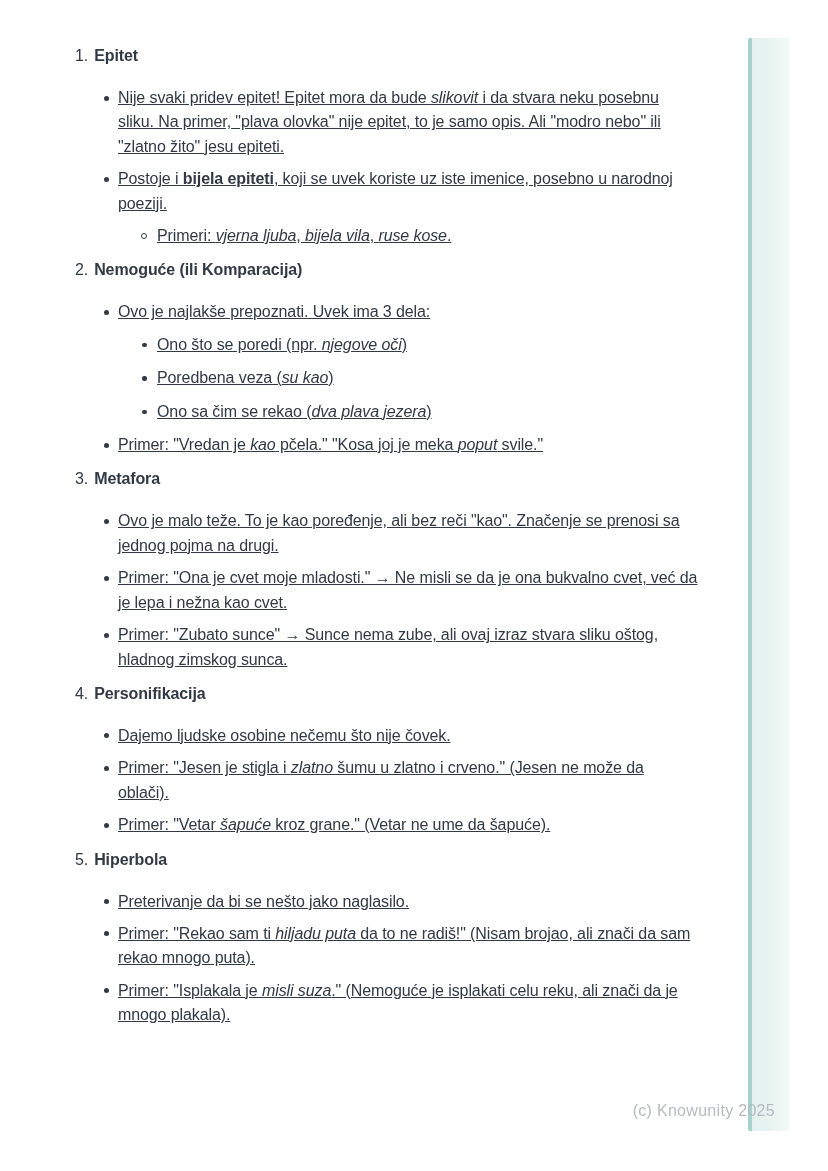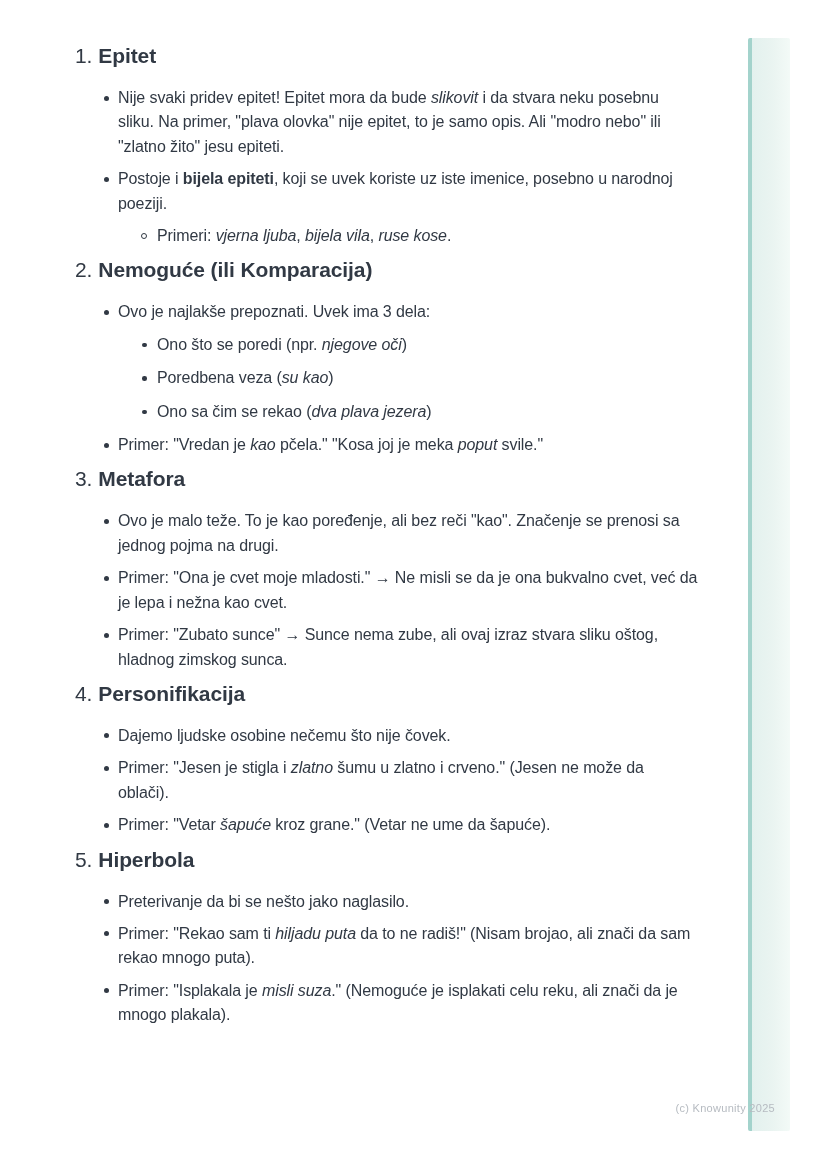--- a/index.html
+++ b/index.html
@@ -16,50 +16,51 @@
     left:748px;top:38px;
     width:38px;height:1093px;
     background:linear-gradient(90deg,#e3f1ee 0%,#eaf4f1 55%,#f3faf7 100%);
     border-left:4px solid #a3d3cc;
     border-radius:2px;
     z-index:1;
   }
   .watermark{
     position:absolute;
     top:1102px;right:53px;
-    font-size:11px;
+    font-size:16px;
     letter-spacing:0.3px;
     color:#b6bbc1;
     z-index:2;
     white-space:nowrap;
   }
   ol.content{
     list-style:none;
     margin:0;
     box-sizing:border-box;
     width:698px;
     padding:44px 0 0 75px;
     font-size:16px;
     line-height:24.4px;
     letter-spacing:-0.1px;
   }
   ol.content > li{margin:0 0 10px 0;}
-  .section-heading{font-size:21px;line-height:24px;}
+  .section-heading{font-size:16px;line-height:24px;}
   .section-number{margin-right:6px;}
   .bd{font-weight:700;}
   .it{font-style:italic;}
   ul.lvl1{
     list-style:none;
     margin:18px 0 0 0;
     padding:0 0 0 43px;
   }
   ul.lvl1 > li{
     position:relative;
     margin:0 0 8px 0;
     max-width:580px;
+    text-decoration:underline;
   }
   ul.lvl1 > li::before{
     content:"";
     position:absolute;
     left:-14px;top:9.5px;
     width:5px;height:5px;
     border-radius:50%;
     background:#313944;
   }
   ul.lvl2{

